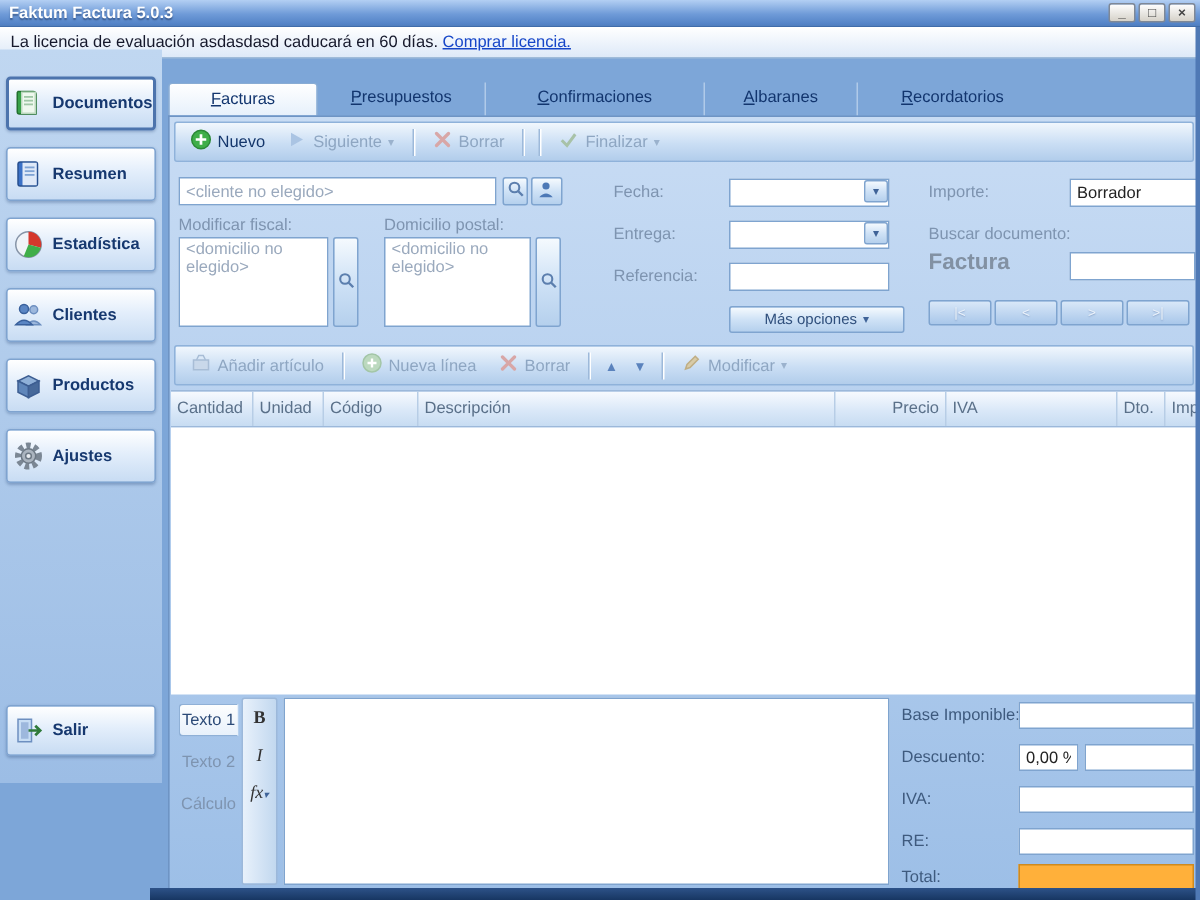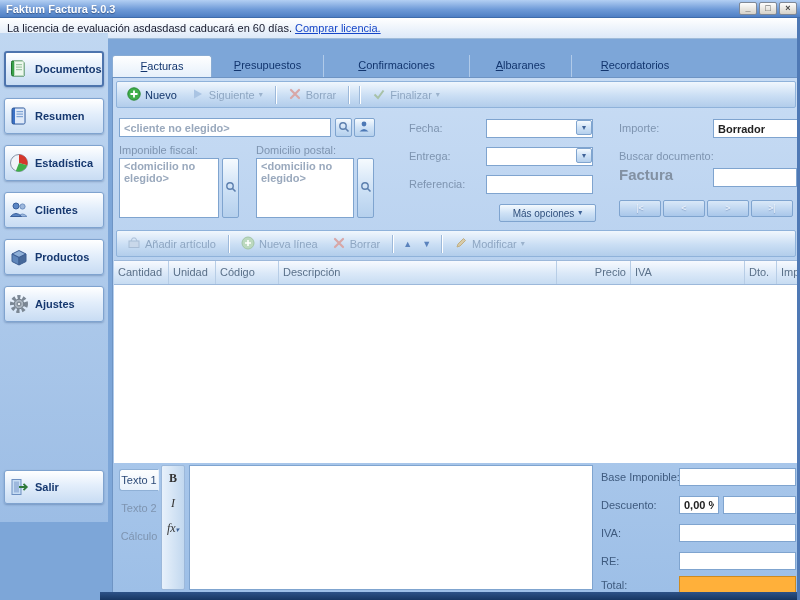--- a/index.html
+++ b/index.html
@@ -76,21 +76,21 @@
   }
   .tbtn {
     display:flex; align-items:center; gap:4px; padding:3px 6px; border-radius:2px;
     color:#14366b; cursor:pointer; white-space:nowrap;
   }
   .tbtn.disabled { color:#8ea6c2; }
   .tsep { width:1px; height:18px; background:#9db9da; margin:0 4px; box-shadow:1px 0 0 #fff; }
 
   .field {
     border:1px solid #7fa4cf; background:#fff; font-family:inherit; font-size:11px;
-    padding:1px 4px; color:#222;font-weight:bold;
+    padding:1px 4px; color:#222;
   }
   input.field::placeholder, textarea.field::placeholder { color:#9aa9bd; opacity:1; }
   textarea.field { resize:none; }
 
   .glabel { color:#7e94b0; }
 
   .mini-btn {
     border:1px solid #7fa4cf; border-radius:2px;
     background: linear-gradient(#f5fafe, #cfe2f6 50%, #b5d0ed);
     display:flex; align-items:center; justify-content:center; cursor:pointer;
@@ -284,21 +284,21 @@
             <path d="M7.5 7.5 L10.5 10.5" stroke="#5c7fae" stroke-width="1.6"></path>
           </svg></span>
     </div>
     <div class="mini-btn abs" style="left:241px; top:40px; width:21px; height:19px">
       <span><svg width="13" height="13" viewBox="0 0 13 13">
             <circle cx="6" cy="4" r="2.4" fill="#4d79b6"></circle>
             <path d="M1.5 11.5 Q6 6.5 10.5 11.5 Z" fill="#4d79b6"></path>
           </svg></span>
     </div>
 
-    <div class="glabel abs" style="left:6px; top:66px">Imponible fiscal:</div>
+    <div class="glabel abs" style="left:6px; top:66px">Modificar fiscal:</div>
     <div class="glabel abs" style="left:143px; top:66px">Domicilio postal:</div>
 
     <textarea class="field abs" style="left: 6px; top: 80px; width: 100px; height: 60px;" placeholder="&lt;domicilio no elegido&gt;"></textarea>
     <div class="mini-btn abs" style="left:109px; top:80px; width:17px; height:60px">
       <span><svg width="12" height="12" viewBox="0 0 12 12">
             <circle cx="5" cy="5" r="3.2" fill="none" stroke="#5c7fae" stroke-width="1.4"></circle>
             <path d="M7.5 7.5 L10.5 10.5" stroke="#5c7fae" stroke-width="1.6"></path>
           </svg></span>
     </div>
     <textarea class="field abs" style="left: 143px; top: 80px; width: 98px; height: 60px;" placeholder="&lt;domicilio no elegido&gt;"></textarea>
@@ -319,21 +319,21 @@
     <div class="glabel abs" style="left:296px; top:72px">Entrega:</div>
     <div class="abs" style="left:373px; top:69px; width:107px; height:19px">
       <input class="field" style="width: 100%; height: 100%; padding-right: 18px;">
       <div class="mini-btn abs" style="right:1px; top:1px; width:16px; height:15px">
         <span class="caret">▾</span>
       </div>
     </div>
     <div class="glabel abs" style="left:296px; top:100px">Referencia:</div>
     <input class="field abs" style="left: 373px; top: 97px; width: 107px; height: 19px;">
 
-    <div class="mini-btn abs" style="left:386px; top:126px; width:97px; height:18px; gap:4px; font-size:10px; color:#2f4f7c">
+    <div class="mini-btn abs" style="left:373px; top:126px; width:117px; height:18px; gap:4px; font-size:10px; color:#2f4f7c">
       <span>Más opciones</span>
       <span class="caret">▾</span>
     </div>
 
     <div class="glabel abs" style="left:506px; top:44px">Importe:</div>
     <input class="field abs" style="left: 600px; top: 41px; width: 88px; height: 19px;" value="Borrador">
     <div class="glabel abs" style="left:506px; top:72px">Buscar documento:</div>
     <div class="abs" style="left:506px; top:88px; font-size:15px; font-weight:bold; color:#8291a3">Factura</div>
     <input class="field abs" style="left: 600px; top: 90px; width: 84px; height: 19px;">
 

